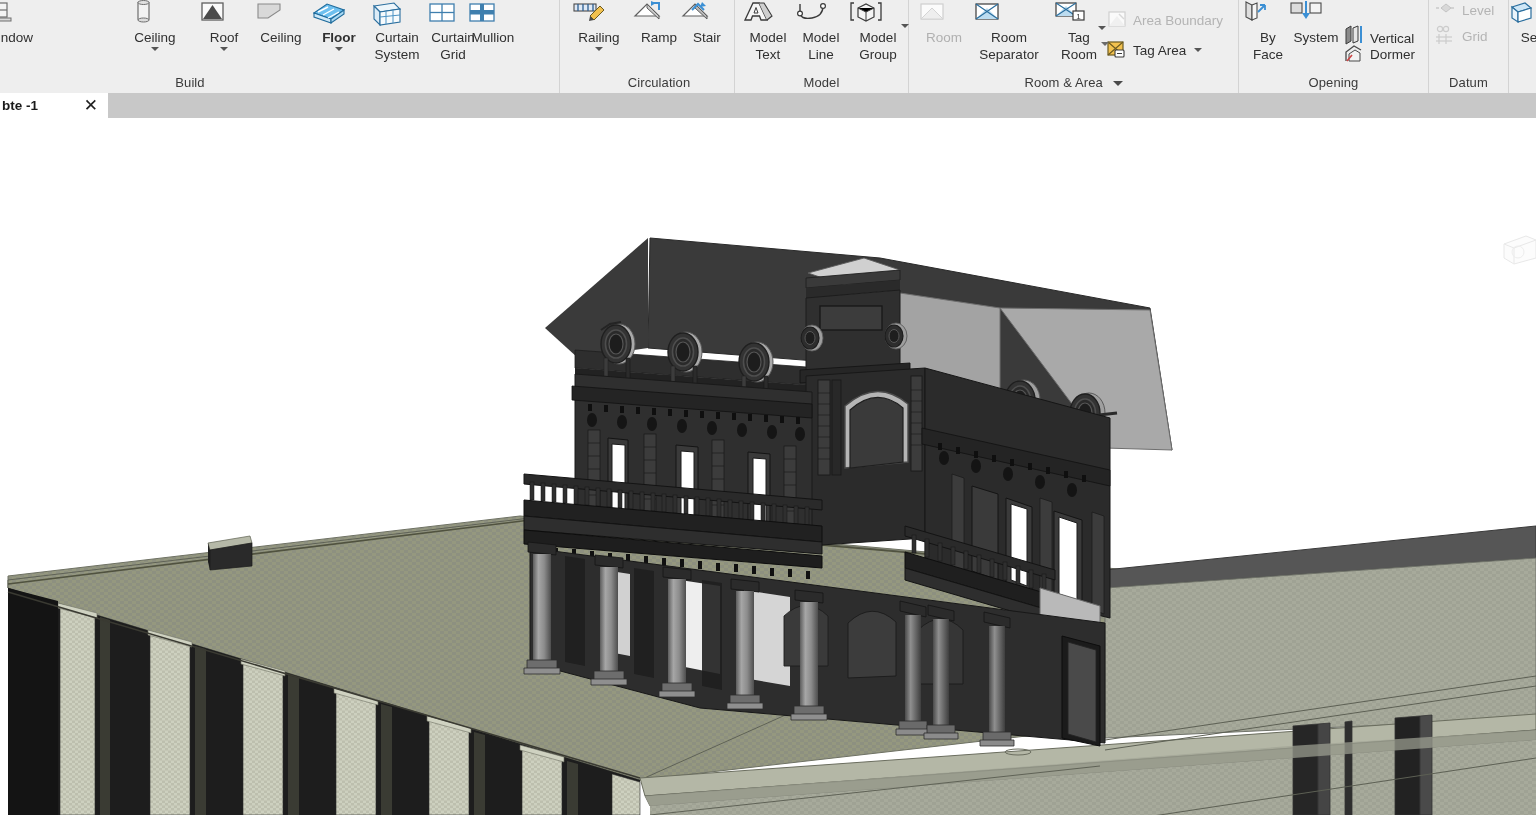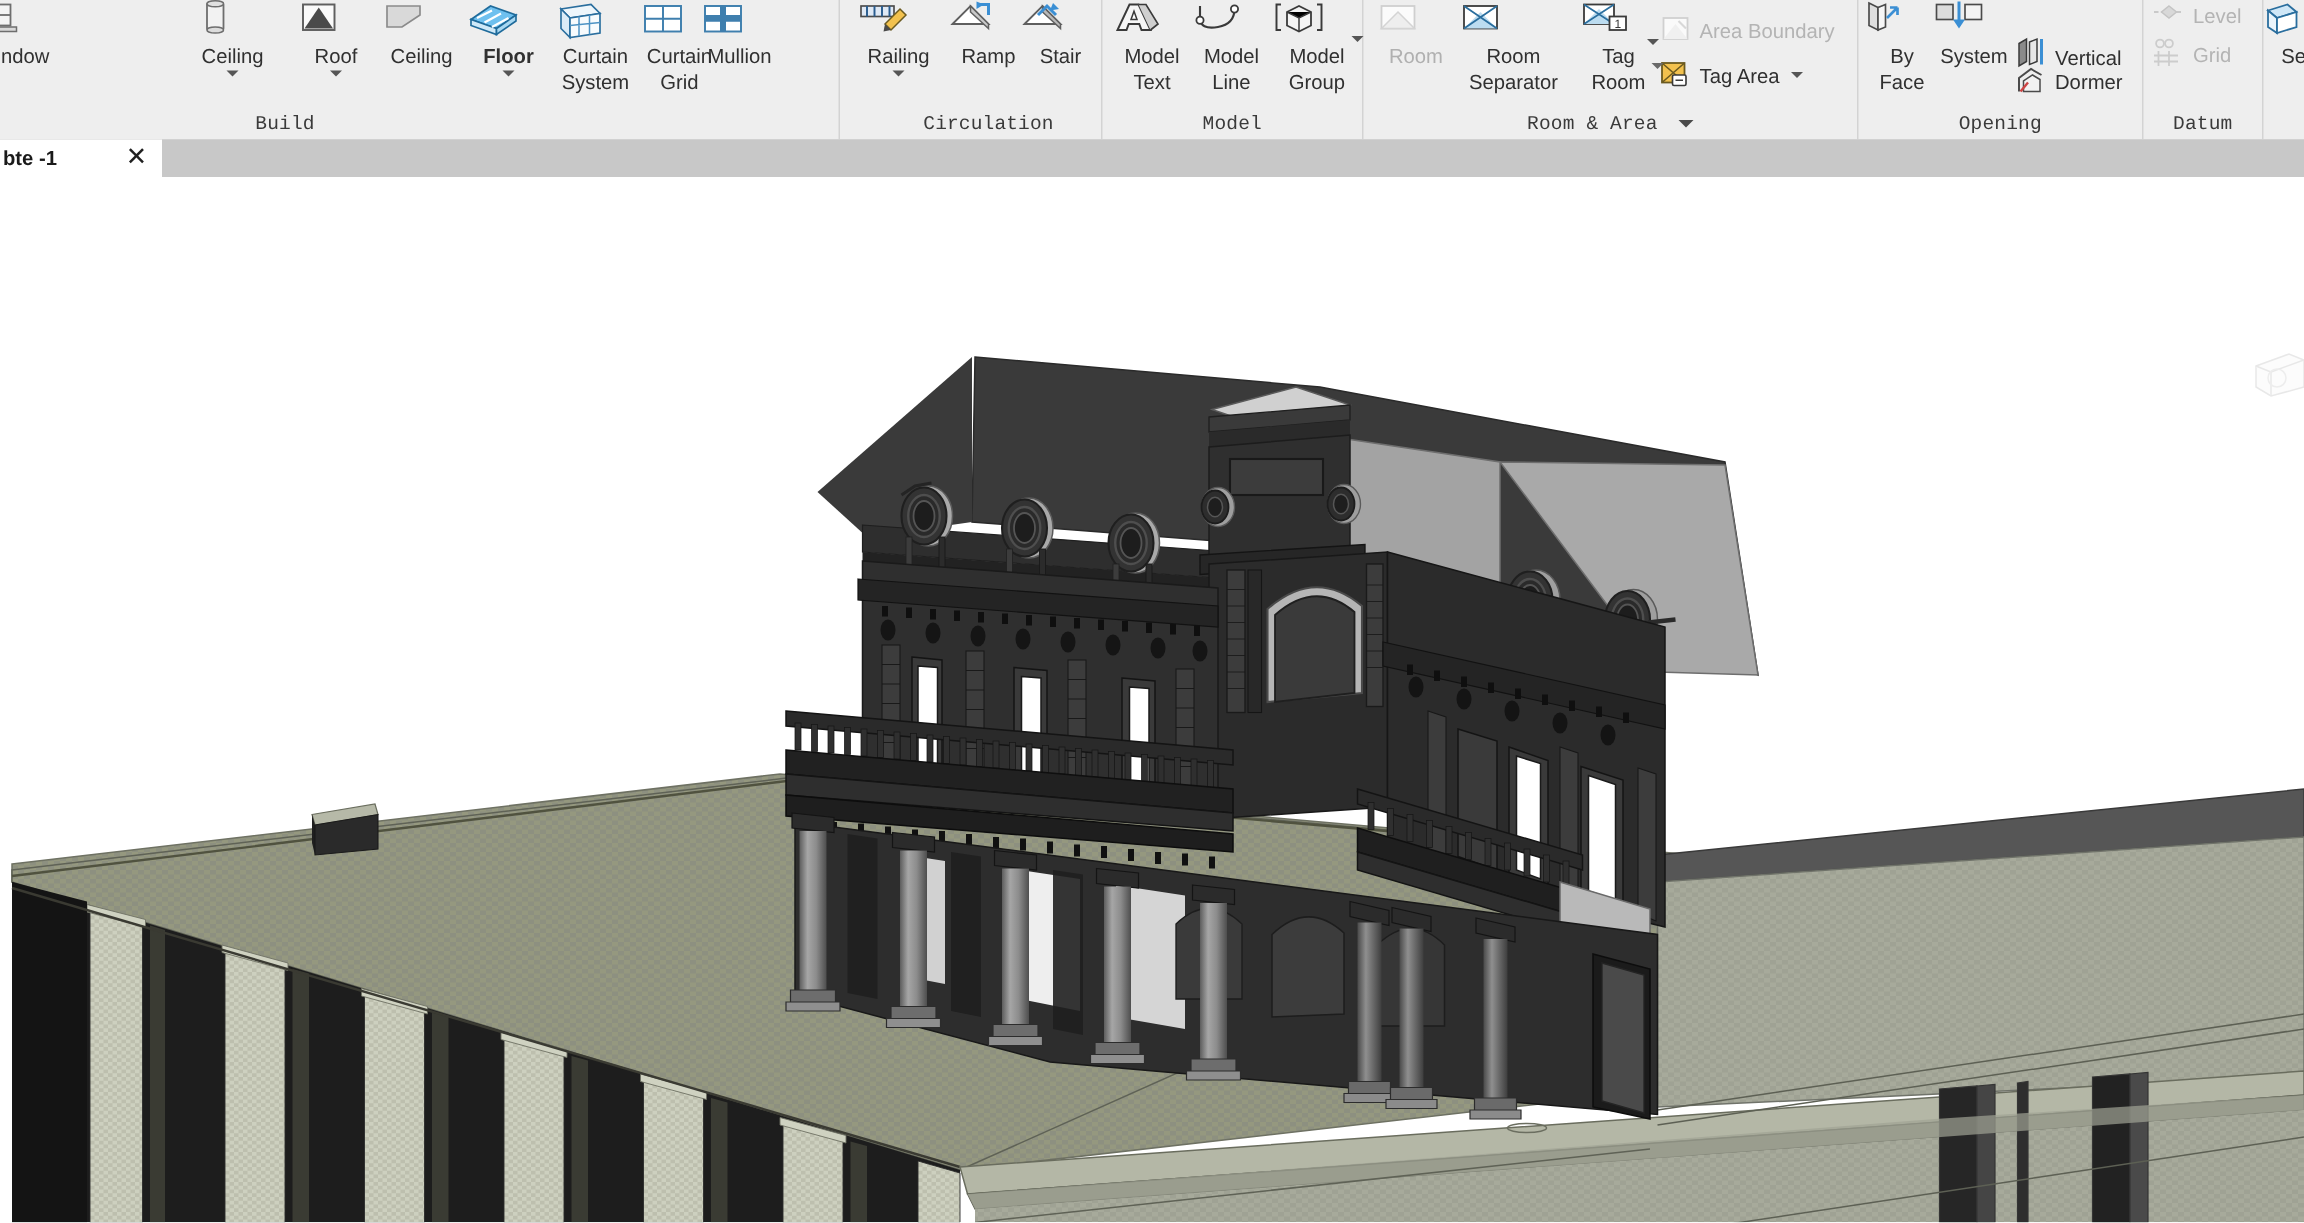--- a/index.html
+++ b/index.html
@@ -22,21 +22,20 @@
   .panel{
     position:absolute;top:0;height:93px;
     box-sizing:border-box;
     border-right:1px solid #d3d3d3;
   }
   .panel.noborder{border-right:none;}
   .panel-title{
     position:absolute;bottom:3px;left:0;width:100%;
     text-align:center;font-size:13px;color:#3a3a3a;
     letter-spacing:.1px;
-    font-family:Liberation Mono, monospace;
   }
   .panel-body{position:absolute;left:0;top:0;width:100%;height:72px;}
 
   .btn{
     position:absolute;top:0;width:58px;height:72px;
     text-align:center;cursor:default;
   }
   .btn .ico{
     display:block;height:28px;margin:0 auto;
     position:relative;

